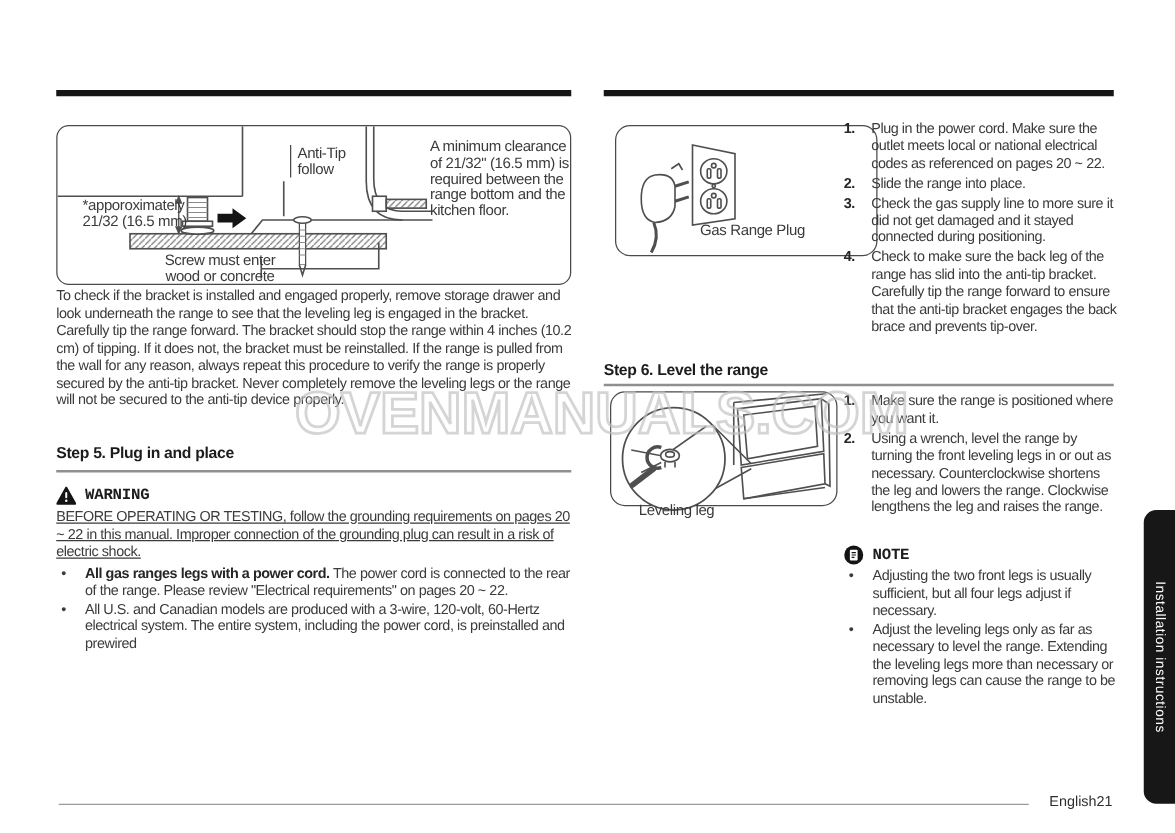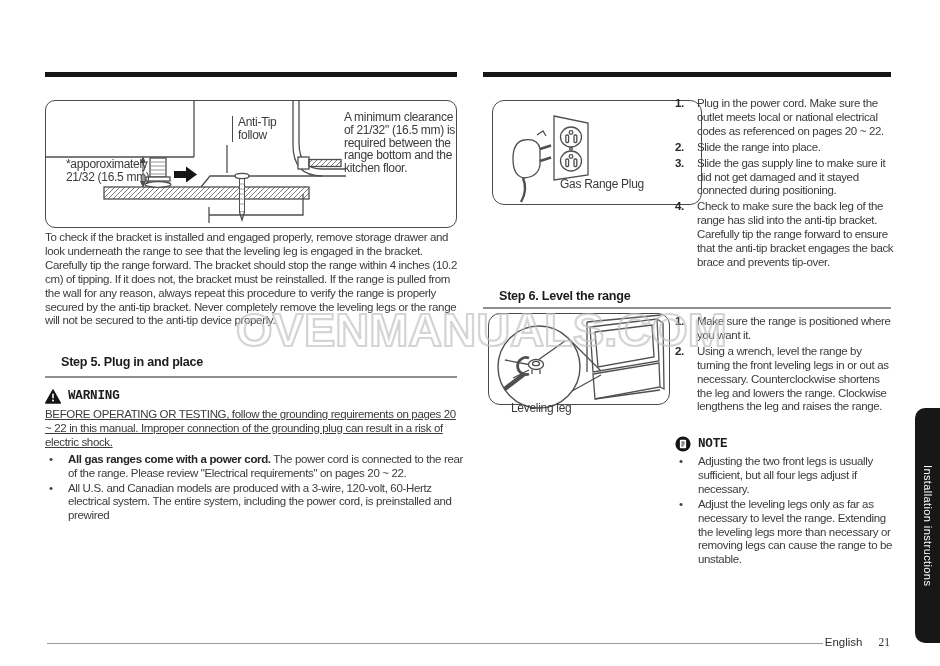--- a/index.html
+++ b/index.html
@@ -3,21 +3,21 @@
 <meta charset="utf-8">
 <style>
   html,body{margin:0;padding:0;background:#ffffff;}
   .page{position:relative;width:940px;height:666px;background:#fff;overflow:hidden;
         font-family:"Liberation Sans","DejaVu Sans",sans-serif;color:#3b3b3b;}
   .col{position:absolute;top:0;}
   .col-left{left:45px;width:412px;}
   .col-right{left:483px;width:408px;}
   .topbar{position:absolute;left:0;top:72px;width:100%;height:5px;background:#161616;}
   .body-text{font-size:11.5px;line-height:13.9px;letter-spacing:-0.35px;margin:0;}
-  .step-head{position:absolute;left:16px;font-size:12.6px;font-weight:bold;color:#1c1c1c;letter-spacing:-0.25px;}
+  .step-head{position:absolute;left:0;font-size:12.6px;font-weight:bold;color:#1c1c1c;letter-spacing:-0.25px;}
   .step-rule{position:absolute;left:0;width:100%;height:2px;background:#8f8f8f;}
   .dbox{position:absolute;border:1.5px solid #4a4a4a;border-radius:10px;background:#fff;box-sizing:border-box;}
   .dbox svg{position:absolute;left:0;top:0;}
   .dlabel{position:absolute;font-size:12px;line-height:12.8px;letter-spacing:-0.3px;color:#3b3b3b;margin-left:10px;}
   .lbl-approx{left:10px;top:57px;}
   .lbl-antitip{left:176px;top:15px;border-left:1.5px solid #4a4a4a;padding-left:5px;}
   .lbl-screw{left:70px;top:101px;width:100px;text-align:center;}
   .note-block{left:288px;top:10px;width:119px;}
   .note-block b{color:#222;}
   .cap-plug{left:0;right:0;top:77px;text-align:center;}
@@ -38,21 +38,21 @@
   .note-block-right{position:absolute;left:192px;top:436px;width:222px;}
   .watermark{position:absolute;left:236px;top:302px;z-index:6;pointer-events:none;
              font-size:47px;font-weight:800;letter-spacing:0px;white-space:nowrap;
              color:rgba(255,255,255,0.10);-webkit-text-stroke:2.2px rgba(193,193,193,0.85);
              opacity:0.8;}
   .side-tab{position:absolute;left:915px;top:408px;width:25px;height:235px;background:#171717;
             border-radius:10px 0 0 10px;display:flex;align-items:center;justify-content:center;z-index:7;}
   .side-tab span{writing-mode:vertical-rl;color:#fff;font-size:11px;letter-spacing:0.4px;}
   .footer-line{position:absolute;left:47px;top:643px;width:776px;height:1px;background:#9a9a9a;}
   .footer-text{position:absolute;left:790px;top:636px;width:100px;text-align:right;font-size:11.5px;color:#2e2e2e;}
-  .footer-text .pagenum{margin-left:16px;font-family:Liberation Serif, serif;}
+  .footer-text .pagenum{}
 </style>
 </head>
 <body>
 
 <div class="page">
 
   <div class="col col-left">
     <div class="topbar"></div>
 
     <div class="dbox" style="left:0;top:100px;width:412px;height:128px;">
@@ -87,20 +87,24 @@
         </g>
       </svg>
       <div class="dlabel lbl-approx">
         <div>*apporoximately</div>
         <div>21/32 (16.5 mm)</div>
       </div>
       <div class="dlabel lbl-antitip">
         <div>Anti-Tip</div>
         <div>follow</div>
       </div>
+      <div class="dlabel lbl-screw">
+        <div>Screw must enter</div>
+        <div>wood or concrete</div>
+      </div>
       <div class="dlabel note-block">
         <div>A minimum clearance of 21/32" (16.5 mm) is required between the range bottom and the kitchen floor.</div>
       </div>
     </div>
 
     <p class="body-text" style="position:absolute;left:0;top:231px;width:420px;">To check if the bracket is installed and engaged properly, remove storage drawer and look underneath the range to see that the leveling leg is engaged in the bracket. Carefully tip the range forward. The bracket should stop the range within 4 inches (10.2 cm) of tipping. If it does not, the bracket must be reinstalled. If the range is pulled from the wall for any reason, always repeat this procedure to verify the range is properly secured by the anti-tip bracket. Never completely remove the leveling legs or the range will not be secured to the anti-tip device properly.</p>
 
     <div class="step-head" style="top:355px;">Step 5. Plug in and place</div>
     <div class="step-rule" style="top:376px;"></div>
 
@@ -108,21 +112,21 @@
       <div class="icon-row">
         <svg width="16" height="15" viewBox="0 0 16 15">
           <path d="M8,1 L15.3,14 H0.7 Z" fill="#141414" stroke="#141414" stroke-width="1.5" stroke-linejoin="round"></path>
           <rect x="7.2" y="4.6" width="1.6" height="5" rx="0.8" fill="#fff"></rect>
           <circle cx="8" cy="11.6" r="1" fill="#fff"></circle>
         </svg>
         <span class="icon-title">WARNING</span>
       </div>
       <p class="body-text">BEFORE OPERATING OR TESTING, follow the grounding requirements on pages 20 ~ 22 in this manual. Improper connection of the grounding plug can result in a risk of electric shock.</p>
       <ul class="bullets body-text">
-        <li><span class="bold">All gas ranges come with a power cord.</span><span> The power cord is connected to the rear of the range. Please review "Electrical requirements" on pages 20 ~ 22.</span></li>
+        <li><span class="bold">All gas ranges legs with a power cord.</span><span> The power cord is connected to the rear of the range. Please review "Electrical requirements" on pages 20 ~ 22.</span></li>
         <li>All U.S. and Canadian models are produced with a 3-wire, 120-volt, 60-Hertz electrical system. The entire system, including the power cord, is preinstalled and prewired</li>
       </ul>
     </div>
   </div>
 
   <div class="col col-right">
     <div class="topbar"></div>
 
     <div class="dbox" style="left:9px;top:100px;width:210px;height:105px;border-radius:12px;">
       <svg width="175" height="102" viewBox="0 0 175 102">
@@ -151,21 +155,21 @@
       <li>
           <span class="num">1.</span>
           <span>Plug in the power cord. Make sure the outlet meets local or national electrical codes as referenced on pages 20 ~ 22.</span>
         </li>
       <li>
           <span class="num">2.</span>
           <span>Slide the range into place.</span>
         </li>
       <li>
           <span class="num">3.</span>
-          <span>Slide the gas supply line to make sure it did not get damaged and it stayed connected during positioning.</span>
+          <span>Check the gas supply line to more sure it did not get damaged and it stayed connected during positioning.</span>
         </li>
       <li>
           <span class="num">4.</span>
           <span>Check to make sure the back leg of the range has slid into the anti-tip bracket. Carefully tip the range forward to ensure that the anti-tip bracket engages the back brace and prevents tip-over.</span>
         </li>
     </ol>
 
     <div class="step-head" style="top:289px;">Step 6. Level the range</div>
     <div class="step-rule" style="top:307px;"></div>
 

